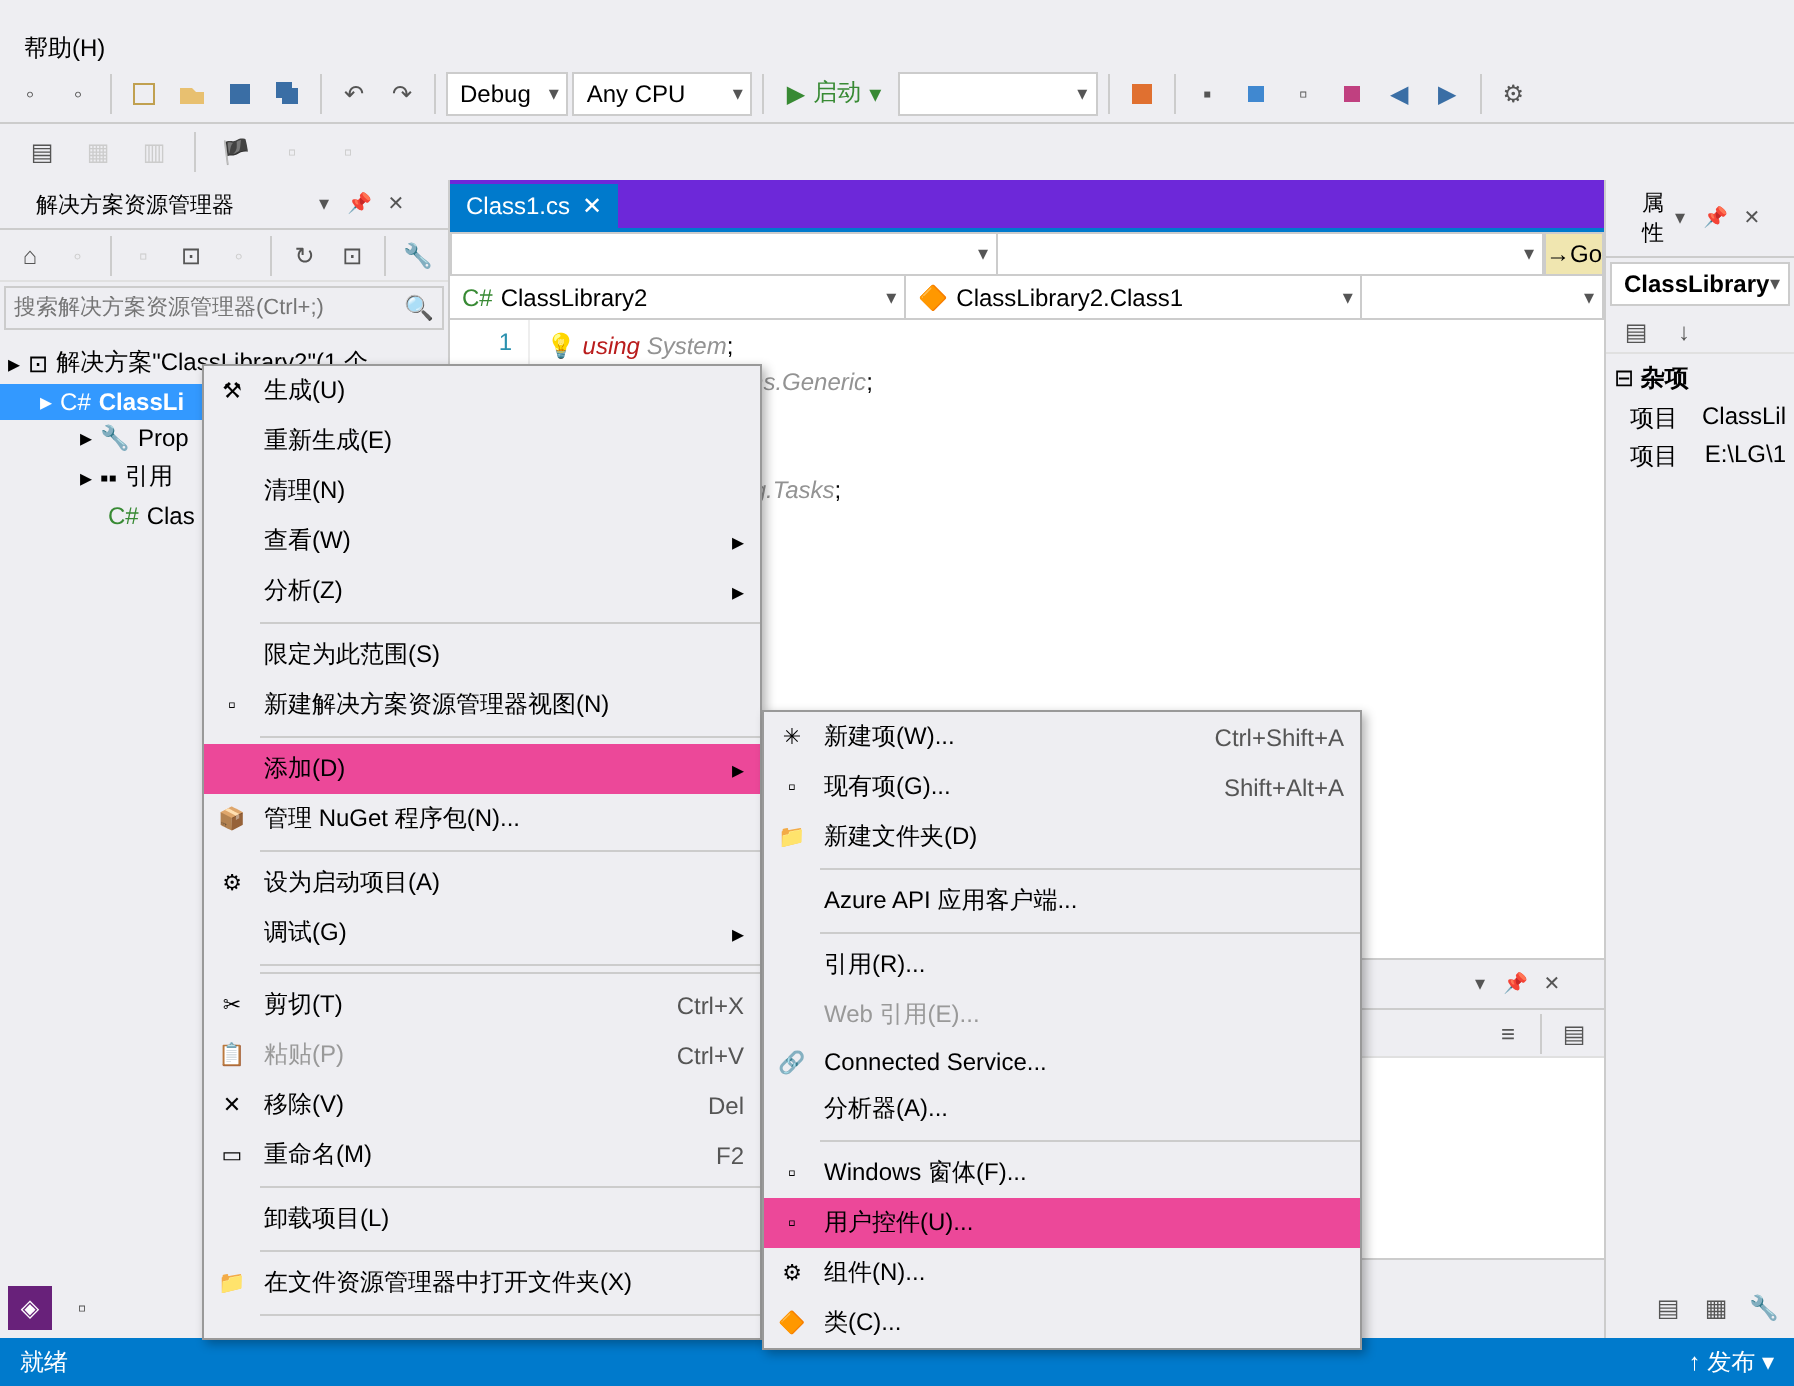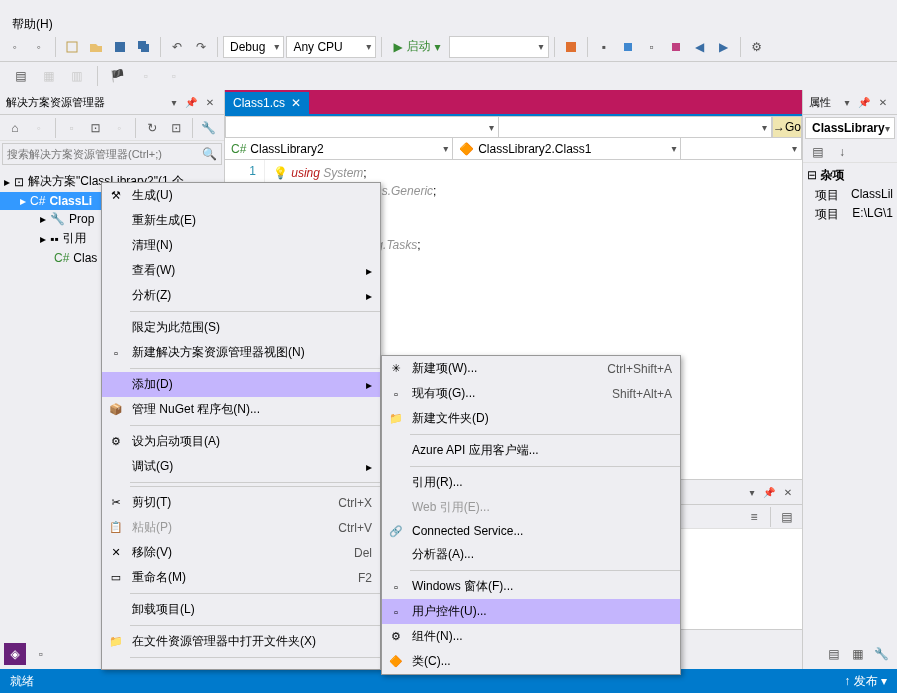--- a/index.html
+++ b/index.html
@@ -9,53 +9,53 @@
 .toolbar { height: 30px; display: flex; align-items: center; padding: 2px 4px; background: #eeeef2; border-bottom: 1px solid #ccc; gap: 2px; }
 .tb-btn { width: 22px; height: 22px; display: inline-flex; align-items: center; justify-content: center; color: #555; cursor: pointer; }
 .tb-sep { width: 1px; height: 20px; background: #ccc; margin: 0 3px; }
 .tb-combo { height: 22px; border: 1px solid #ccc; background: #fff; padding: 0 18px 0 6px; display: inline-flex; align-items: center; position: relative; min-width: 60px; cursor: pointer; }
 .tb-combo::after { content: "▾"; position: absolute; right: 4px; color: #555; font-size: 10px; }
 .tb-start { color: #388a34; display: inline-flex; align-items: center; gap: 4px; padding: 0 6px; height: 22px; cursor: pointer; }
 .tb-start::before { content: "▶"; color: #388a34; }
 .second-toolbar { height: 28px; display: flex; align-items: center; padding: 2px 10px; background: #eeeef2; gap: 6px; }
 .main { display: flex; height: 580px; }
 .left-panel { width: 225px; background: #eeeef2; border-right: 1px solid #ccc; display: flex; flex-direction: column; }
-.panel-title { background: #eeeef2; padding: 4px 6px; display: flex; align-items: center; justify-content: space-between; border-bottom: 1px solid #ccc; }
+.panel-title { background: #eeeef2; padding: 4px 18px; display: flex; align-items: center; justify-content: space-between; border-bottom: 1px solid #ccc; }
 .panel-title-text { font-size: 11px; }
 .panel-btns { display: flex; gap: 2px; }
 .panel-btn { width: 16px; height: 16px; display: inline-flex; align-items: center; justify-content: center; color: #555; cursor: pointer; font-size: 10px; }
 .panel-toolbar { height: 26px; display: flex; align-items: center; padding: 2px 4px; gap: 2px; border-bottom: 1px solid #e0e0e0; }
 .search-box { display: flex; align-items: center; height: 22px; border: 1px solid #ccc; margin: 2px; }
 .search-box input { border: none; outline: none; flex: 1; padding: 0 4px; font-size: 11px; background: transparent; }
 .search-box .mag { padding: 0 4px; color: #555; }
 .tree { padding: 4px 0; font-size: 12px; }
 .tree-item { display: flex; align-items: center; padding: 2px 4px; gap: 4px; white-space: nowrap; cursor: pointer; }
 .tree-item.lvl1 { padding-left: 20px; }
 .tree-item.lvl2 { padding-left: 40px; }
 .tree-item.sel { background: #3399ff; color: #fff; }
 .center-panel { flex: 1; background: #fff; display: flex; flex-direction: column; position: relative; }
-.tabs { height: 26px; background: #be185d; display: flex; align-items: flex-end; border-bottom: 2px solid #007acc; }
+.tabs { height: 26px; background: #6d28d9; display: flex; align-items: flex-end; border-bottom: 2px solid #007acc; }
 .tab { background: #007acc; color: #fff; padding: 4px 8px; display: flex; align-items: center; gap: 6px; }
 .tab-close { cursor: pointer; }
 .nav-combo { flex: 1; border-right: 1px solid #ccc; padding: 2px 6px; display: flex; align-items: center; position: relative; cursor: pointer; }
 .nav-combo::after { content: "▾"; position: absolute; right: 4px; font-size: 10px; color: #555; }
 .go-box { display: flex; height: 22px; }
 .go-btn { width: 30px; background: #f0e6b0; border: 1px solid #ccc; display: flex; align-items: center; justify-content: center; cursor: pointer; }
 .subnav { height: 22px; display: flex; border-bottom: 1px solid #ccc; background: #fff; }
 .editor { flex: 1; display: flex; background: #fff; font-family: Consolas, monospace; font-size: 13px; position: relative; }
 .gutter { width: 40px; background: #fff; text-align: right; padding: 4px 8px 4px 0; color: #2b91af; border-right: 1px solid #eee; }
 .code { flex: 1; padding: 4px 8px; line-height: 18px; }
 .kw { color: #b91c1c; font-style: italic; }
 .ns { color: #939393; font-style: italic; }
 .cls { color: #2b91af; }
 .hl { color: #569cd6; }
 .right-panel { width: 95px; background: #eeeef2; border-left: 1px solid #ccc; }
 .context-menu { position: absolute; background: #eeeef2; border: 1px solid #999; box-shadow: 2px 2px 5px rgba(0,0,0,0.3); z-index: 100; min-width: 280px; }
 .menu-item { display: flex; align-items: center; padding: 4px 8px 4px 30px; position: relative; cursor: pointer; white-space: nowrap; }
-.menu-item.highlighted { background: #c4b5fd; }
+.menu-item.highlighted { background: #ec4899; }
 .menu-item .micon { position: absolute; left: 6px; width: 16px; text-align: center; font-size: 11px; }
 .menu-item .arrow { margin-left: auto; padding-left: 20px; }
 .menu-item .shortcut { margin-left: auto; padding-left: 20px; color: #555; }
 .menu-item.disabled { color: #999; }
 .menu-sep { height: 1px; background: #ccc; margin: 3px 0 3px 28px; }
 .submenu { left: 278px; top: 160px; min-width: 300px; }
 .statusbar { position: absolute; bottom: 0; left: 0; right: 0; height: 24px; background: #007acc; color: #fff; display: flex; align-items: center; padding: 0 10px; justify-content: space-between; }
 .output-panel { position: absolute; bottom: 24px; left: 225px; right: 95px; height: 190px; background: #eeeef2; border-top: 1px solid #ccc; }
 svg { display: inline-block; vertical-align: middle; }
 </style>

